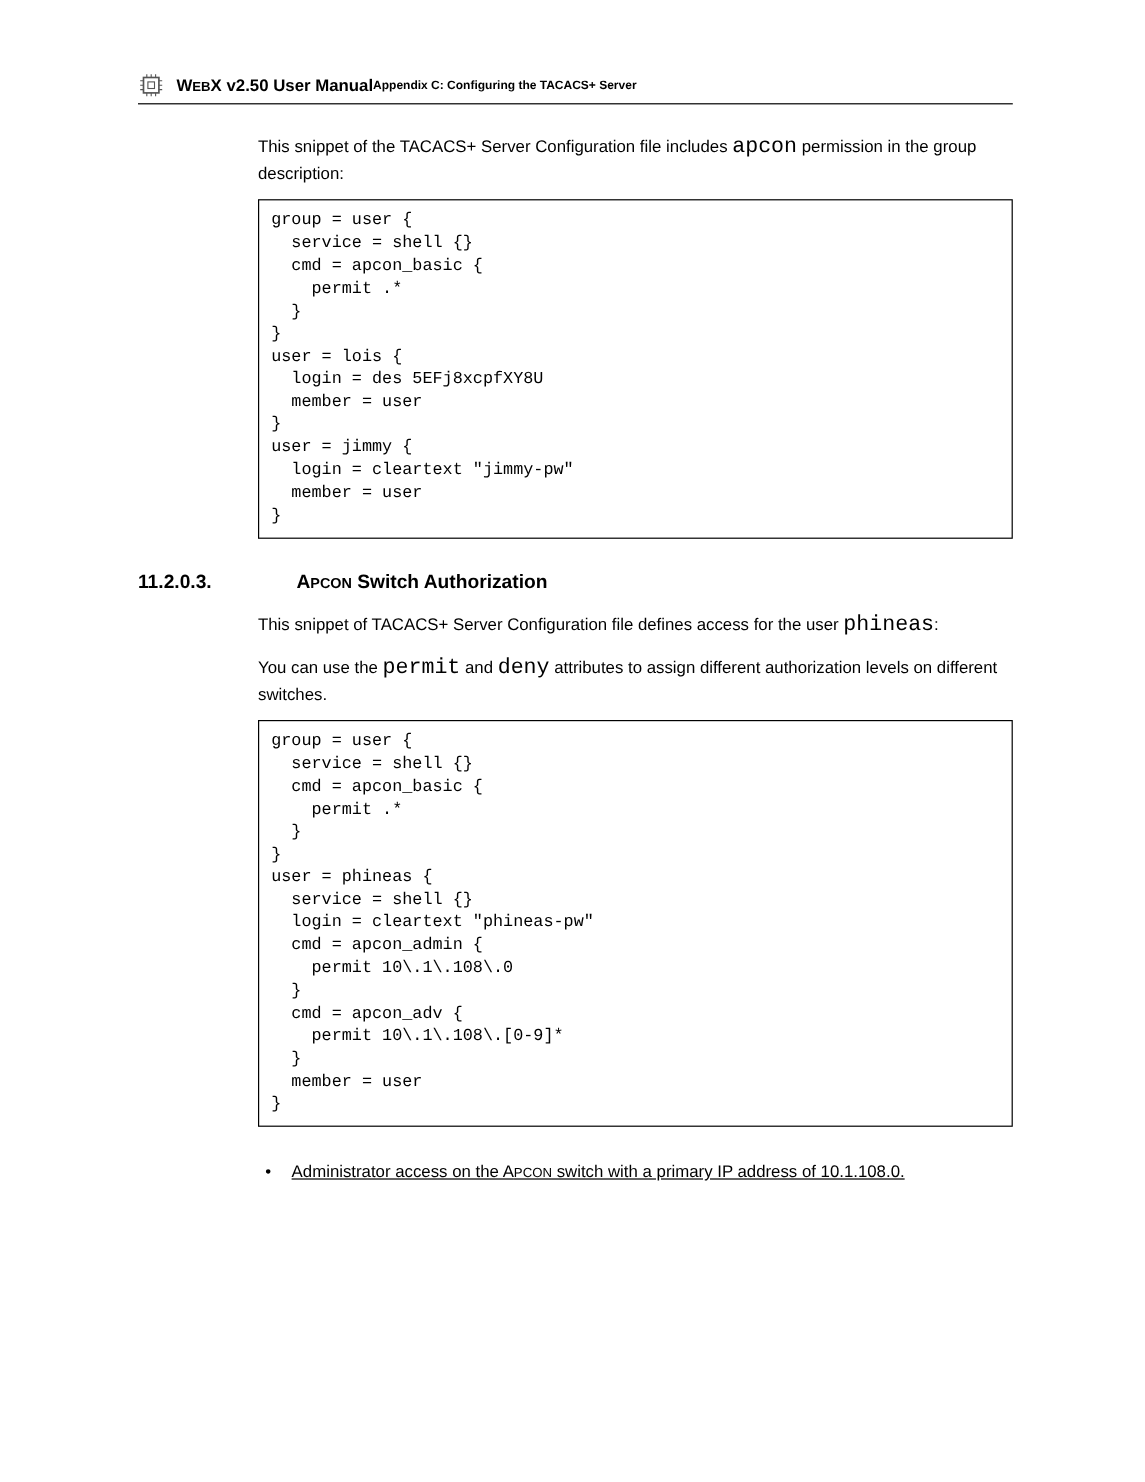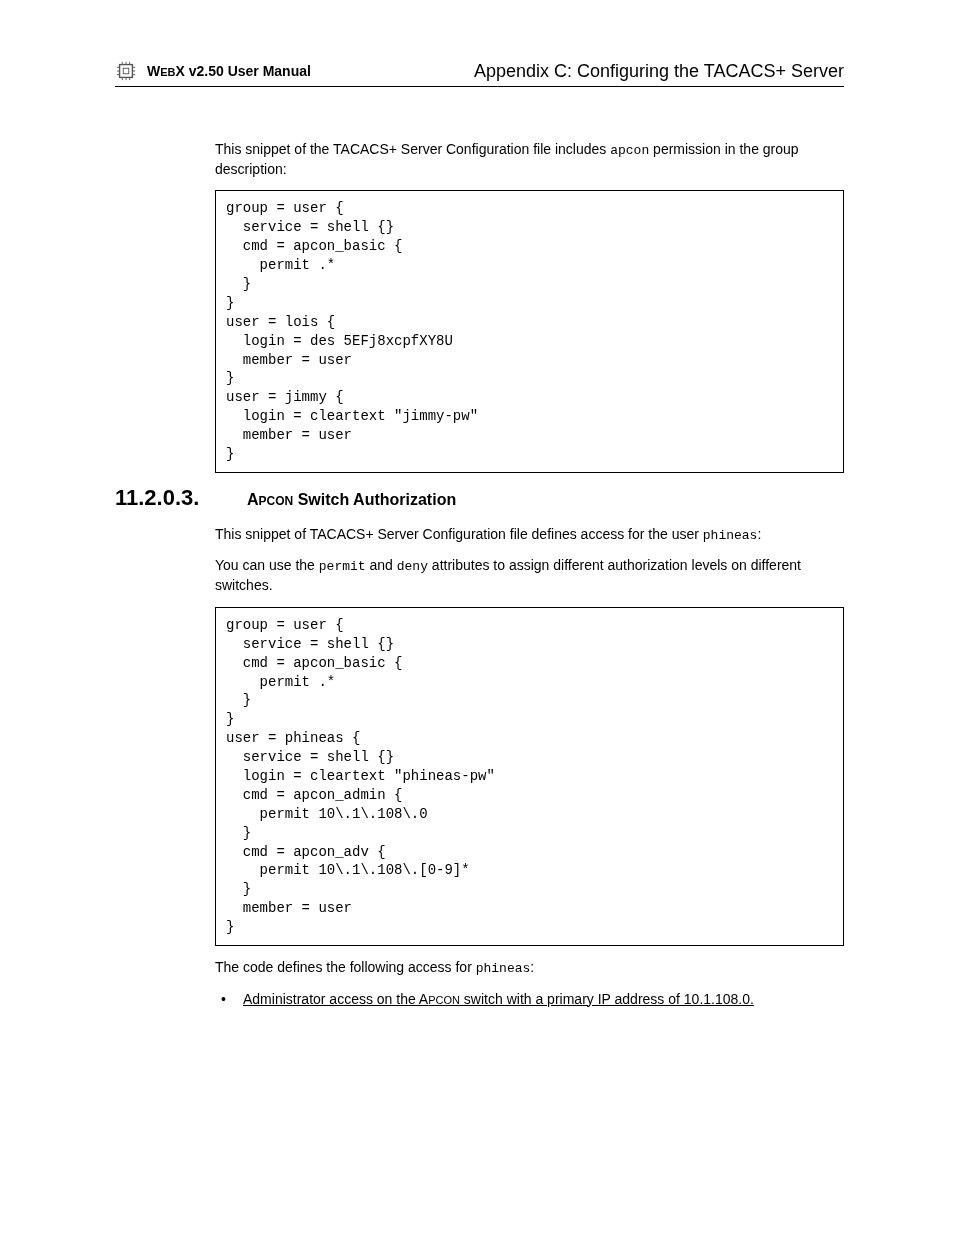--- a/index.html
+++ b/index.html
@@ -13,73 +13,72 @@
   .page {
     width: 954px;
     height: 1235px;
     position: relative;
     box-sizing: border-box;
     padding: 60px 110px 50px 115px;
   }
   .header-row {
     display: flex;
     align-items: center;
-    justify-content: space-between;
     border-bottom: 1.5px solid #000;
     padding-bottom: 4px;
-    margin-bottom: 53px;
+    margin-bottom: 24px;
   }
   .header-left {
     display: flex;
     align-items: center;
     gap: 10px;
   }
   .chip-icon {
     width: 22px;
     height: 22px;
     flex-shrink: 0;
   }
   .chip-icon svg { display:block; }
   .header-title {
     font-size: 14px;
     font-weight: bold;
   }
   .header-right {
-    font-size: 18px;
-    font-weight: normal;
+    font-size: 10px;
+    font-weight: bold;
   }
   .content {
     margin-left: 100px;
   }
   .para {
     font-size: 14px;
     line-height: 1.35;
     margin: 0 0 12px 0;
   }
   .mono-inline {
     font-family: "Courier New", monospace;
-    font-size: 13px;
+    font-size: 18px;
   }
   .codebox {
     border: 1px solid #000;
     padding: 8px 10px;
     font-family: "Courier New", monospace;
     font-size: 14px;
     line-height: 1.35;
     white-space: pre;
-    margin-bottom: 12px;
+    margin-bottom: 28px;
   }
   .section-row {
     display: flex;
     align-items: baseline;
     gap: 32px;
     margin-bottom: 14px;
   }
   .section-num {
-    font-size: 22px;
+    font-size: 16px;
     font-weight: bold;
     width: 100px;
     flex-shrink: 0;
     margin-left: 0;
   }
   .section-title {
     font-size: 16px;
     font-weight: bold;
   }
   ul.bullets {
@@ -184,21 +183,20 @@
   login = cleartext "phineas-pw"
   cmd = apcon_admin {
     permit 10\.1\.108\.0
   }
   cmd = apcon_adv {
     permit 10\.1\.108\.[0-9]*
   }
   member = user
 }</div>
 
-    <p class="para"><span>The code defines the following access for </span><span class="mono-inline">phineas</span><span>:</span></p>
 
     <ul class="bullets">
       <li><span>Administrator access on the A</span><span style="font-size:11px;">PCON</span><span> switch with a primary IP address of 10.1.108.0.</span></li>
     </ul>
 
   </div>
 
 
 </div>
 

